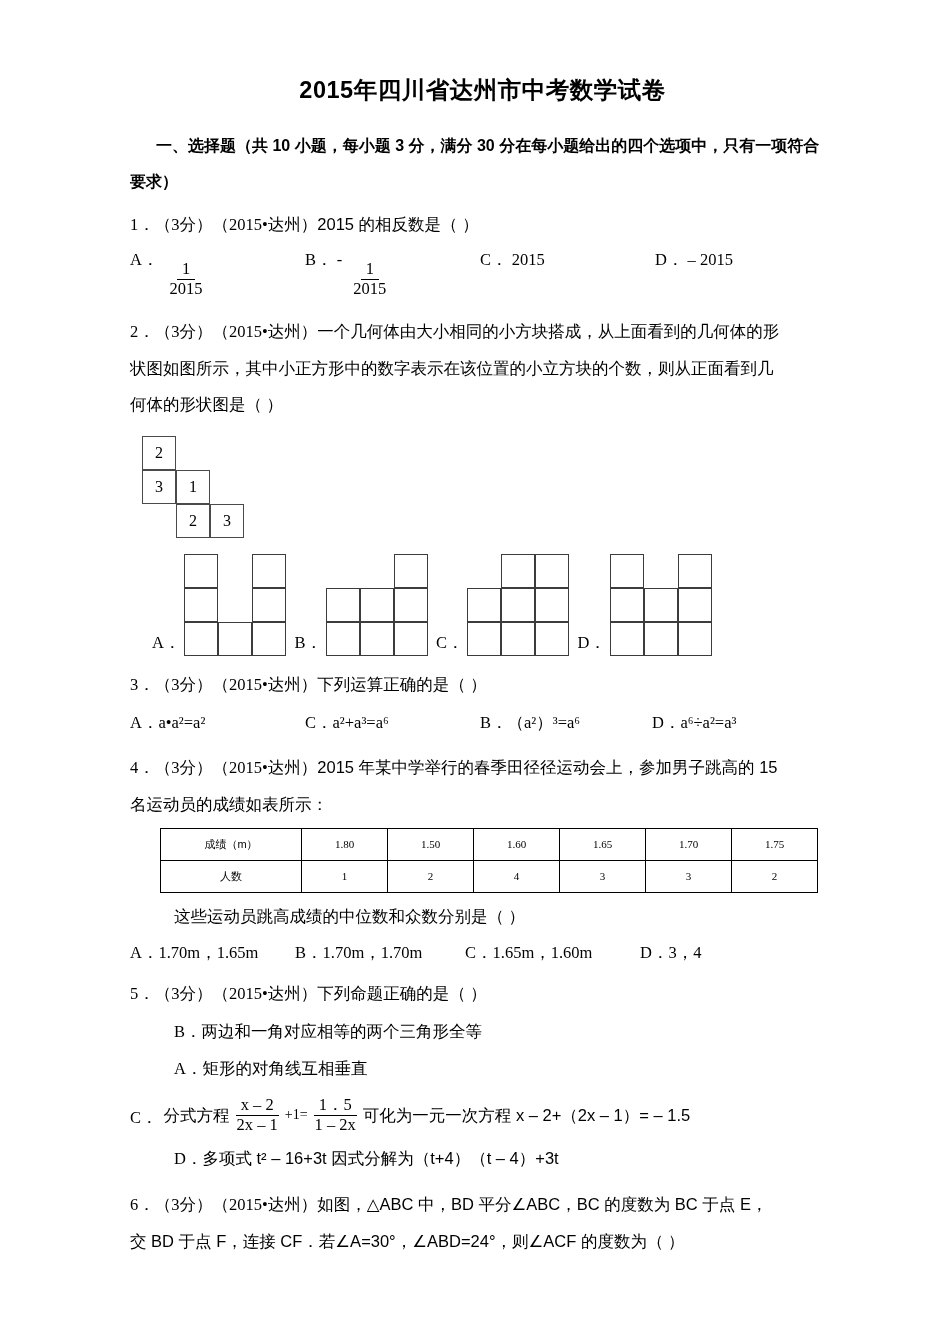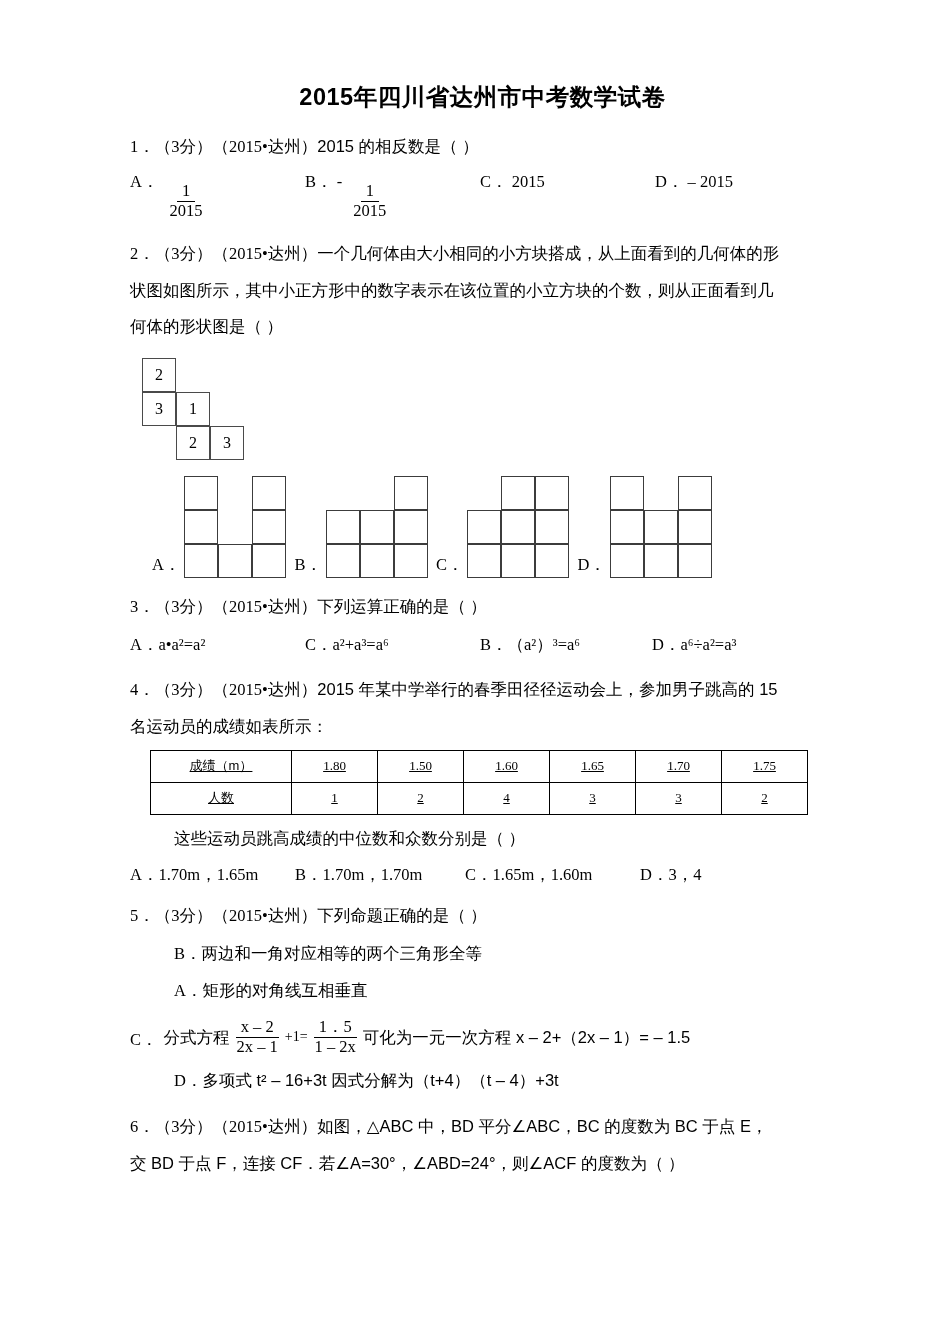--- a/index.html
+++ b/index.html
@@ -21,21 +21,21 @@
     box-sizing: border-box;
     padding: 0 115px 0 130px;
     position: relative;
   }
   .doc-title {
     text-align: center;
     font-family: "Liberation Sans", "DejaVu Sans", sans-serif;
     font-weight: bold;
     font-size: 23.5px;
     letter-spacing: 0.5px;
-    margin: 17px;
+    margin: 10px;
     padding-top: 66px;
     line-height: 1.2;
   }
   .section-head {
     font-family: "Liberation Sans", "DejaVu Sans", sans-serif;
     font-weight: bold;
     font-size: 16px;
     line-height: 36px;
     margin-top: 24px;
     text-indent: 26px;
@@ -126,23 +126,22 @@
     border: 1.5px solid #3c3c3c;
     background: #fff;
   }
   .sp-a { margin-right: 8px; }
   .sp-b { margin-right: 8px; }
   .sp-c { margin-right: 8px; }
 
   
   table.scores {
     border-collapse: collapse;
-    margin: 6px 0 0 20px;
-    font-size: 13px;
-    text-decoration: underline;
+    margin: 6px 0 0 30px;
+    font-size: 11px;
   }
   table.scores td {
     border: 1.3px solid #000;
     text-align: center;
     height: 31px;
     padding: 0 6px;
   }
   table.scores td.hd {
     width: 128px;
     font-family: "Liberation Sans", "DejaVu Sans", sans-serif;
@@ -164,20 +163,21 @@
   }
   .optC-wrap .lbl { align-self: flex-end; padding-bottom: 2px; margin-right: 6px;}
 </style>
 </head>
 <body>
 
 <div class="page">
 
   <h1 class="doc-title">2015年四川省达州市中考数学试卷</h1>
 
+  <div class="section-head">一、选择题（共 10 小题，每小题 3 分，满分 30 分在每小题给出的四个选项中，只有一项符合要求）</div>
 
   <div class="q">
     <span class="stem">
       <span>1．</span><span>（3分）</span><span>（2015•达州）</span><span class="cn">2015 的相反数是（      ）</span>
     </span>
   </div>
   <div class="opts-row" style="line-height:30px;">
     <span class="opt" style="width:175px;">
       <span>A．</span>
       <span class="frac big">

